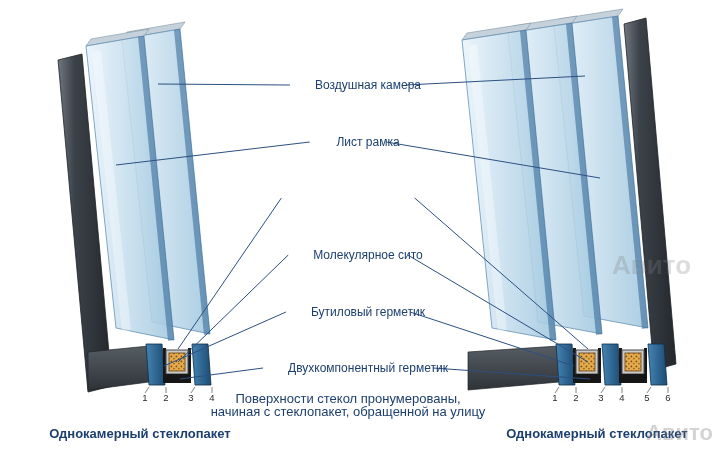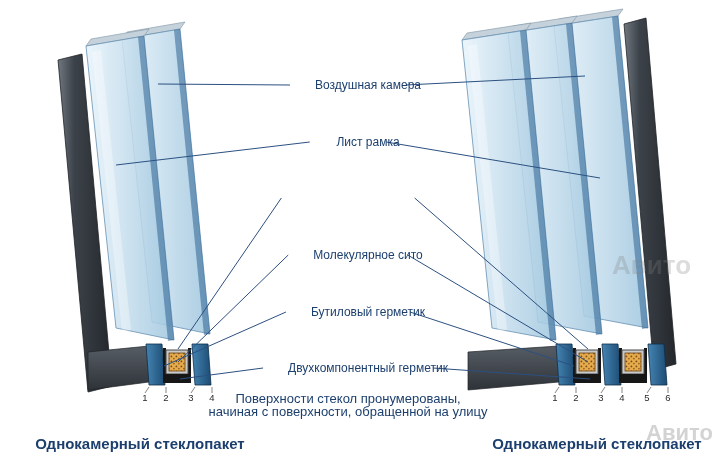--- a/index.html
+++ b/index.html
@@ -12,21 +12,21 @@
     position:absolute;top:10px;left:350px;transform:translateX(-50%);
     font-size:16px;font-weight:bold;color:var(--navy,#1c3f6e);
     text-decoration:underline;text-underline-offset:3px;white-space:nowrap;
   }
   .lbl{
     position:absolute;left:368px;transform:translateX(-50%);
     font-size:12px;line-height:16px;color:var(--navy,#1c3f6e);white-space:nowrap;
   }
   .caption{
     position:absolute;top:426px;transform:translateX(-50%);
-    font-size:15px;font-weight:bold;color:var(--navy,#1c3f6e);white-space:nowrap;margin-top:9px;
+    font-size:13px;font-weight:bold;color:var(--navy,#1c3f6e);white-space:nowrap;
   }
   #note{
     position:absolute;top:392px;left:348px;transform:translateX(-50%);
     text-align:center;font-size:13px;line-height:13px;color:var(--navy,#1c3f6e);white-space:nowrap;
   }
   .wm{
     position:absolute;color:rgba(128,128,128,0.28);font-weight:bold;
     white-space:nowrap;pointer-events:none;
   }
   #wm-mid{left:612px;top:250px;font-size:26px;}
@@ -146,21 +146,21 @@
 
 
   <div class="lbl" style="top:77px">Воздушная камера</div>
   <div class="lbl" style="top:134px">Лист рамка</div>
   <div class="lbl" style="top:247px">Молекулярное сито</div>
   <div class="lbl" style="top:360px">Двухкомпонентный герметик</div>
   <div class="lbl" style="top:304px">Бутиловый герметик</div>
 
   <div id="note">
     <div>Поверхности стекол пронумерованы,</div>
-    <div>начиная с поверхности, обращенной на улицу</div>
+    <div>начиная с стеклопакет, обращенной на улицу</div>
   </div>
 
   <div class="caption" style="left:140px">Однокамерный стеклопакет</div>
   <div class="caption" style="left:597px">Однокамерный стеклопакет</div>
 
   <div id="wm-mid" class="wm">Авито</div>
   <div id="wm-bottom" class="wm">Авито</div>
 
 </div>
 

